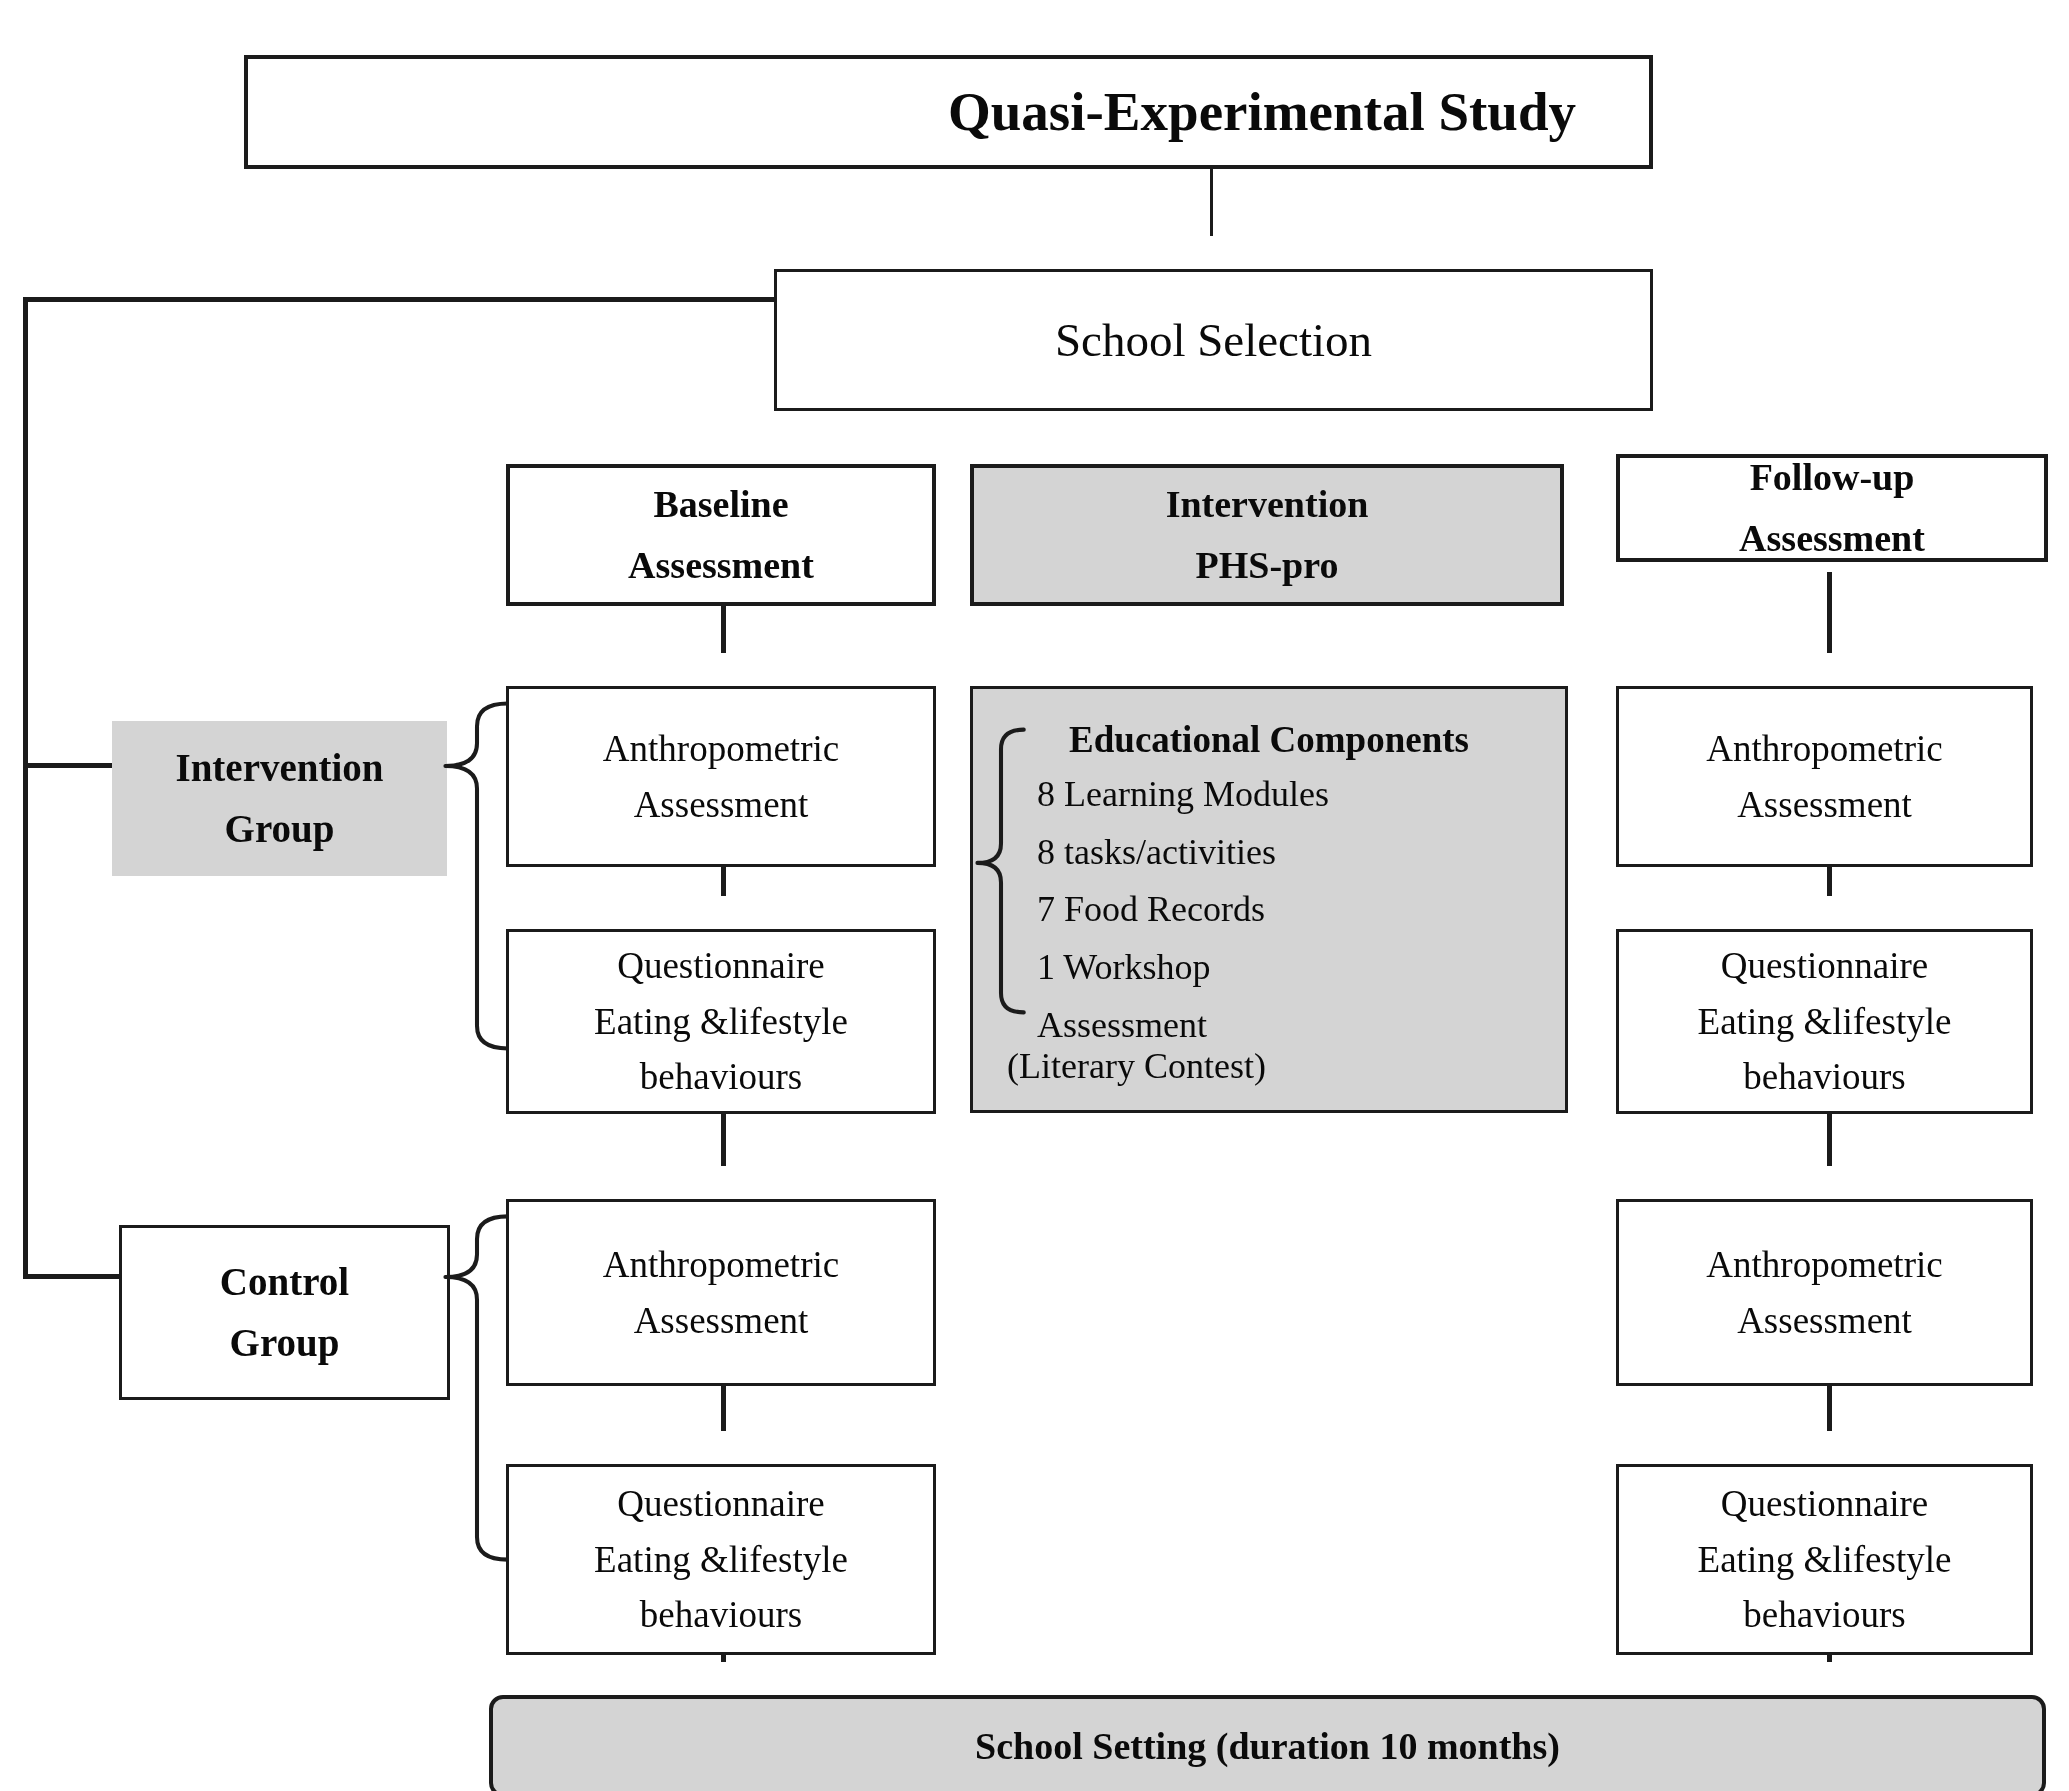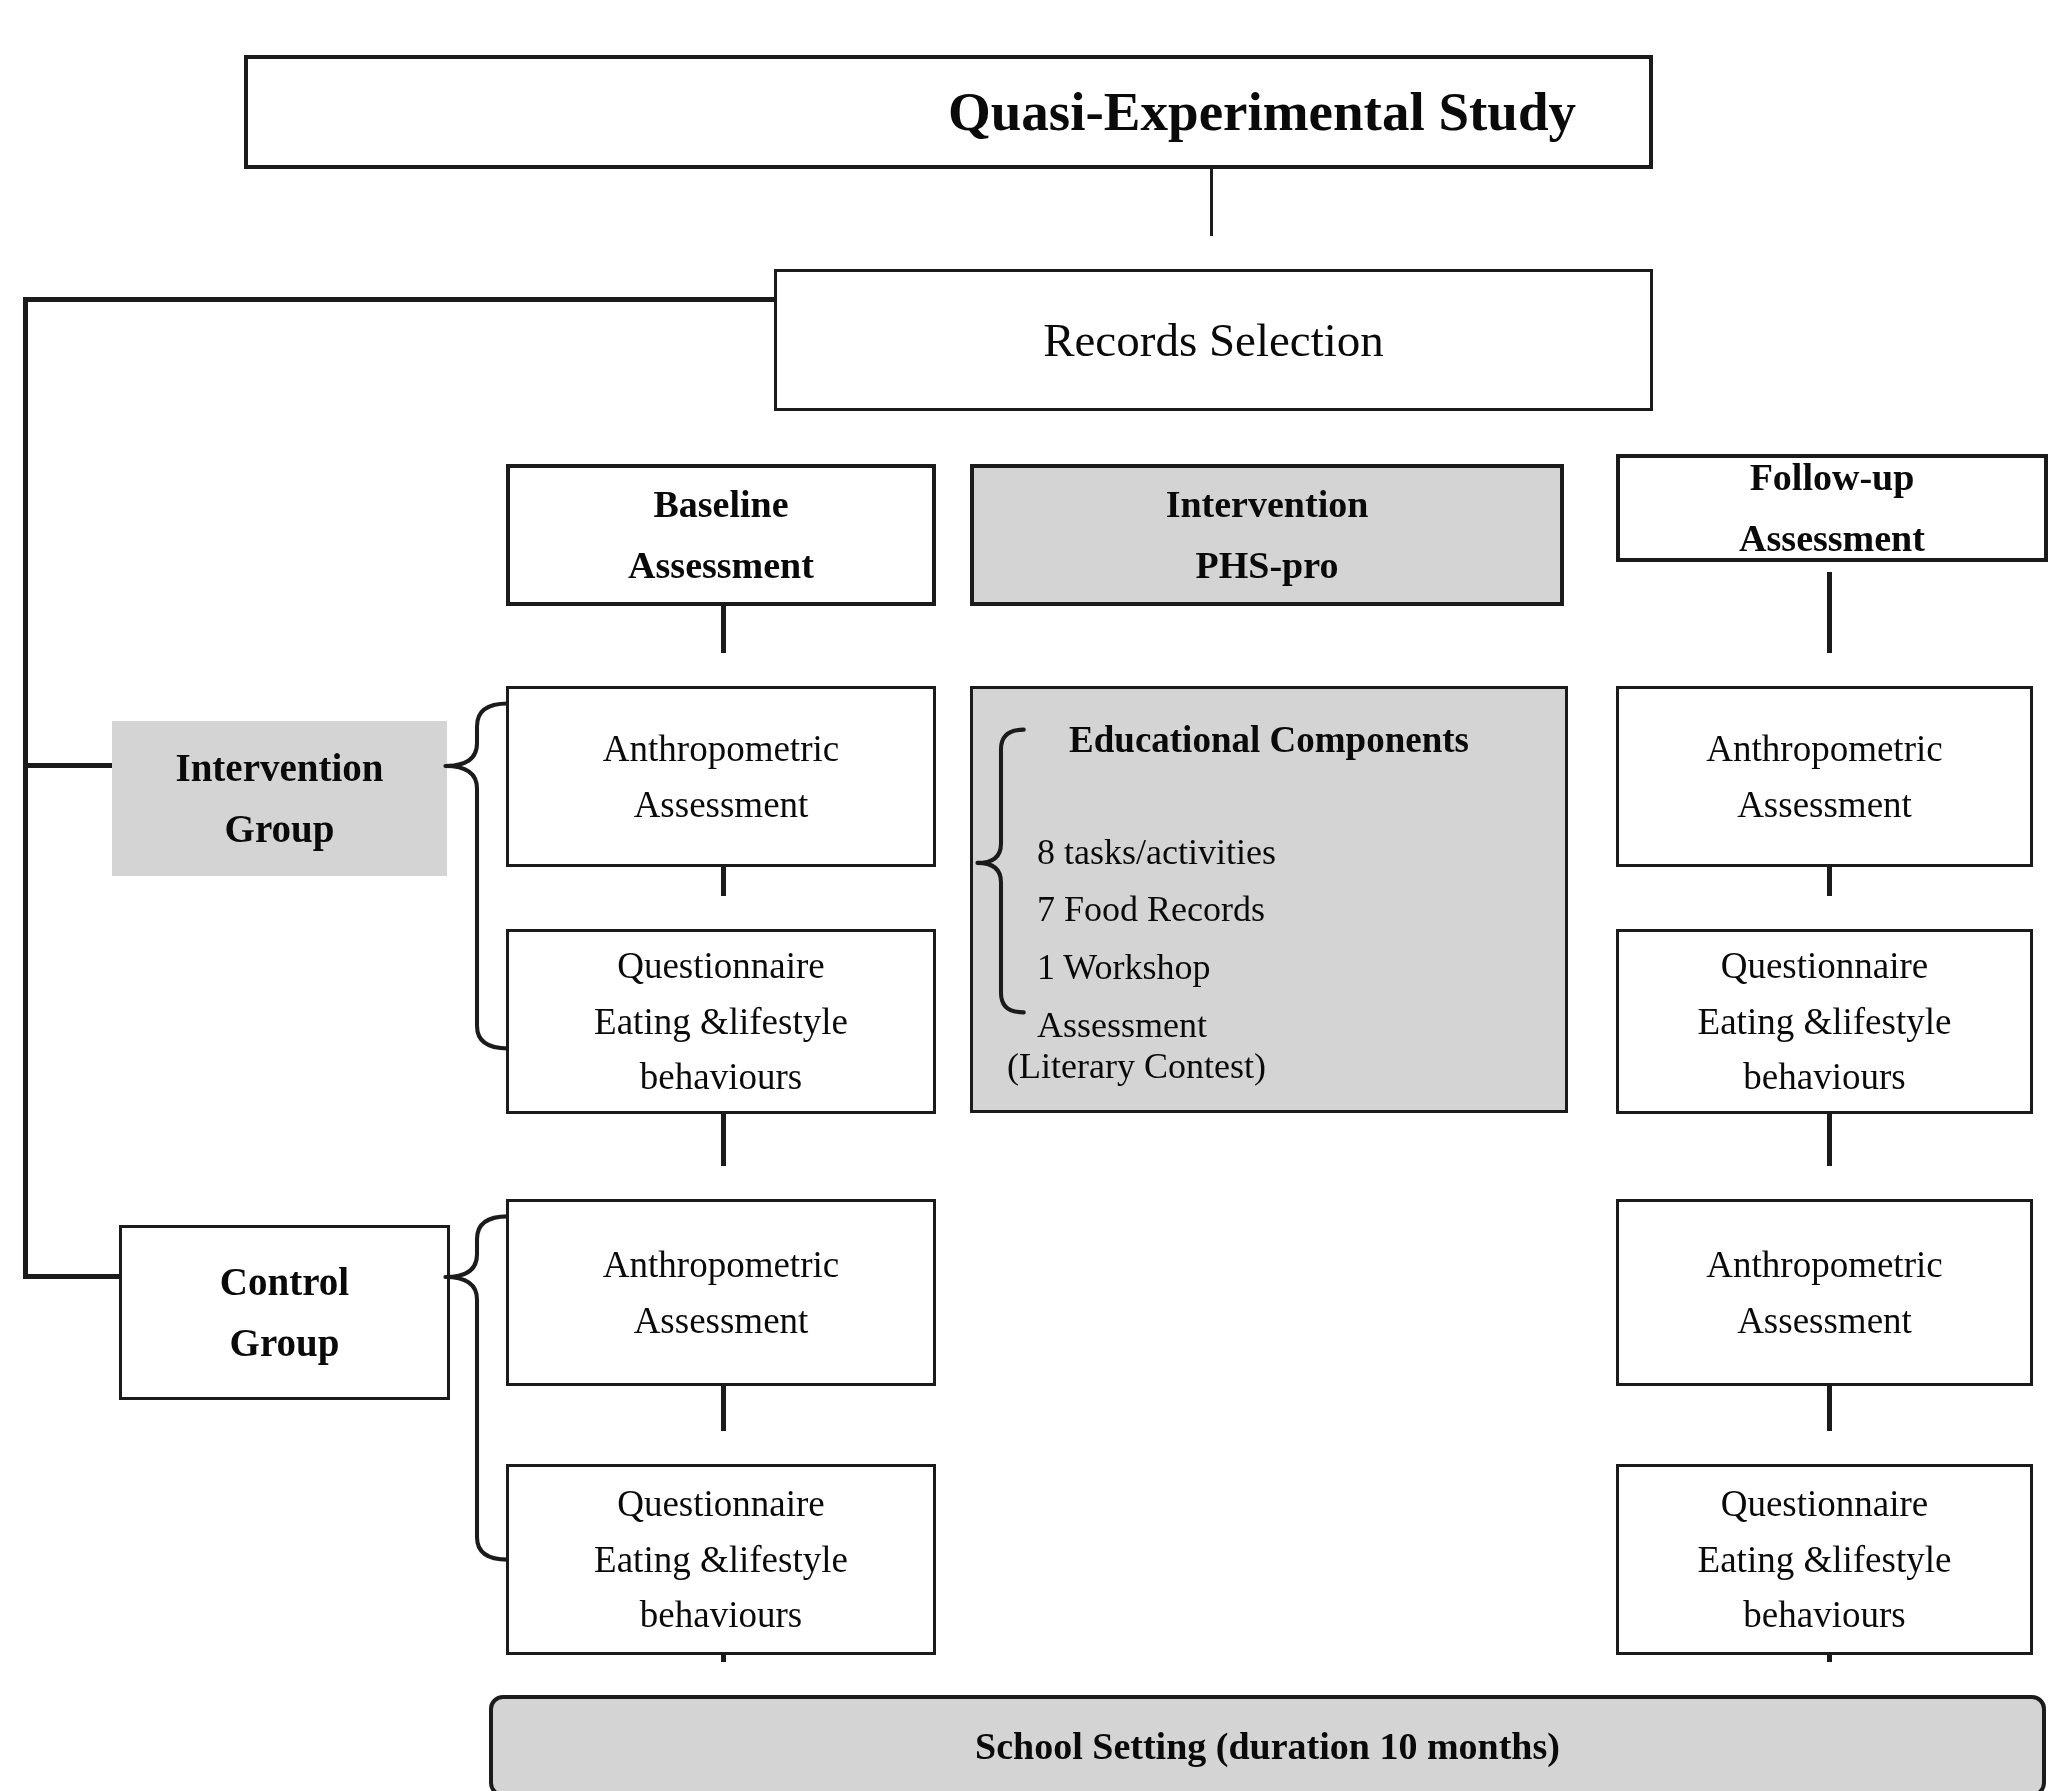--- a/index.html
+++ b/index.html
@@ -110,21 +110,21 @@
   <div class="line" style="left:1827px; top:1352px; width:4.9px; height:79px;"></div>
 
   <div class="line" style="left:721px; top:1620px; width:4.9px; height:42px;"></div>
   <div class="line" style="left:1827px; top:1620px; width:4.9px; height:42px;"></div>
 
   <div id="title-box" class="box thick f-title bold" style="left:244px; top:20.4px; width:1409px; height:114px;">
     <span>Quasi-Experimental Study</span>
   </div>
 
   <div class="box f-sample" style="left:774px; top:234px; width:879px; height:142px;">
-    <span>Records Selection</span>
+    <span>School Selection</span>
   </div>
 
   <div class="box thick f-header bold" style="left:506px; top:429px; width:430px; height:142px;">
     <span>Baseline</span>
     <span>Assessment</span>
   </div>
 
   <div class="box thick gray f-header bold" style="left:970px; top:429px; width:594px; height:142px;">
     <span>Intervention</span>
     <span>PHS-pro</span>
@@ -170,20 +170,21 @@
   </div>
 
   <div class="box f-row" style="left:506px; top:1429px; width:430px; height:191px;">
     <span>Questionnaire</span>
     <span>Eating &amp;lifestyle</span>
     <span>behaviours</span>
   </div>
 
   <div id="edu-box" class="box gray" style="left:970px; top:651px; width:598px; height:427px;">
     <div id="edu-heading" class="bold f-edu-h">Educational Components</div>
+    <div class="edu-item f-edu-i" style="top:76px;">8 Learning Modules</div>
     <div class="edu-item f-edu-i" style="top:134px;">8 tasks/activities</div>
     <div class="edu-item f-edu-i" style="top:191px;">7 Food Records</div>
     <div class="edu-item f-edu-i" style="top:249px;">1 Workshop</div>
     <div class="edu-item f-edu-i" style="top:307px;">Assessment</div>
     <div id="edu-footnote" class="f-edu-i">(Literary Contest)</div>
   </div>
 
   <svg class="brace" style="left:975px; top:727px;" width="52" height="288" viewBox="0 0 64 354">
     <path d="M 60 3 Q 32 3 32 27 L 32 143 Q 32 167 3 167 Q 32 167 32 191 L 32 327 Q 32 351 60 351"></path>
   </svg>

